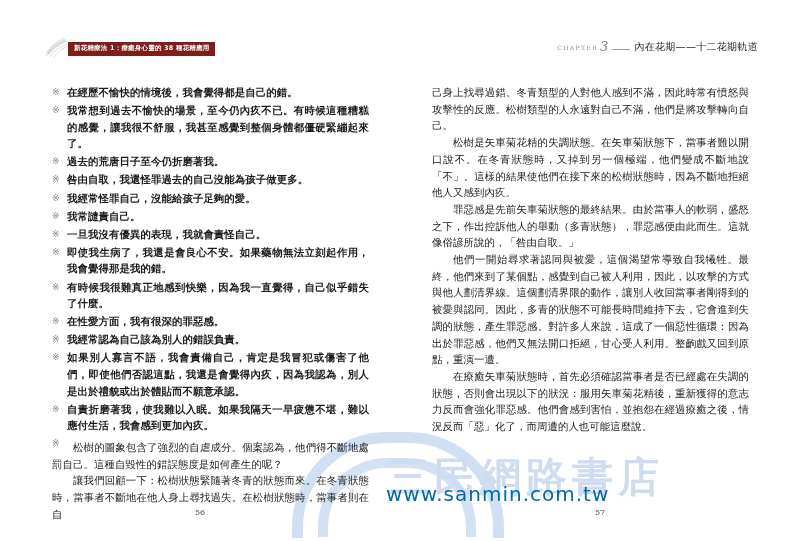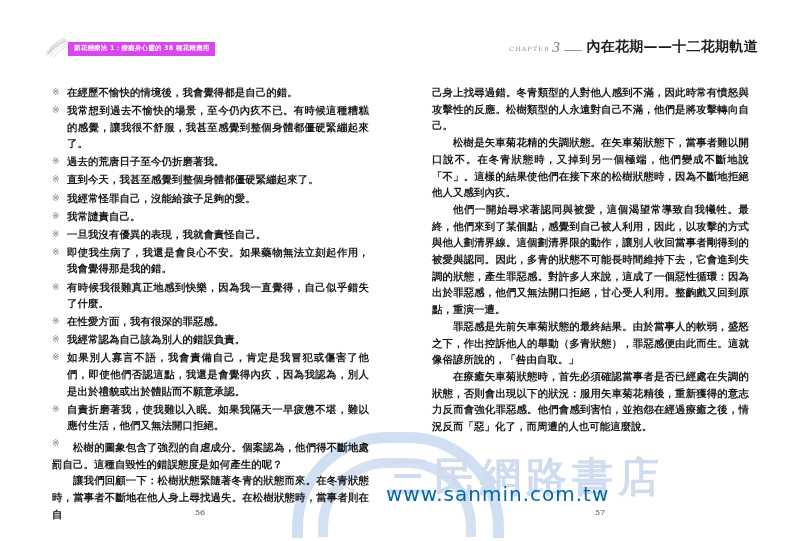--- a/index.html
+++ b/index.html
@@ -107,21 +107,21 @@
     top: 0;
     width: 42px;
     height: 30px;
     opacity: .55;
   }
   .rh-bar {
     position: absolute;
     left: 26px;
     top: 12px;
     height: 11px;
-    background: #d946ef;
+    background: #7f1d1d;
     padding: 1px 6px 2px 6px;
     display: flex;
     align-items: center;
     white-space: nowrap;
   }
   .rh-bar-text {
     color: #ffffff;
     font-size: 6.5px;
     line-height: 9px;
     letter-spacing: .2px;
@@ -156,22 +156,22 @@
     top: 1px;
   }
   .rh-rule {
     display: inline-block;
     width: 18px;
     height: 1px;
     background: #9a9a9a;
     margin: 0 4px 3px 2px;
   }
   .rh-right-title {
-    font-size: 14px;
-    font-weight: 700;
+    font-size: 10px;
+    font-weight: 400;
     color: #1c1c1c;
     letter-spacing: .3px;
   }
 
   
   .body-col {
     position: absolute;
     top: 84px;
     width: 317px;
     z-index: 2;
@@ -201,21 +201,21 @@
     top: 0;
     font-size: 9px;
     line-height: 16.6px;
     color: #7b7b7b;
     font-weight: 400;
   }
 
   .para {
     font-size: 10.4px;
     line-height: 16.7px;
-    font-weight: 700;
+    font-weight: 400;
     letter-spacing: .1px;
     text-align: justify;
     text-indent: 21px;
     margin: 0;
     color: #1b1b1b;
   }
   .para.spaced { margin-top: 5px; }
 
   .folio {
     position: absolute;
@@ -276,21 +276,21 @@
         <li class="bullet-item">
           <span class="bullet-mark">※</span>
           <span>我常想到過去不愉快的場景，至今仍內疚不已。有時候這種糟糕的感覺，讓我很不舒服，我甚至感覺到整個身體都僵硬緊繃起來了。</span>
         </li>
         <li class="bullet-item">
           <span class="bullet-mark">※</span>
           <span>過去的荒唐日子至今仍折磨著我。</span>
         </li>
         <li class="bullet-item">
           <span class="bullet-mark">※</span>
-          <span>直到今天，我甚至感覺到整個身體都僵硬緊繃起來了。</span>
+          <span>咎由自取，我還怪罪過去的自己沒能為孩子做更多。</span>
         </li>
         <li class="bullet-item">
           <span class="bullet-mark">※</span>
           <span>我經常怪罪自己，沒能給孩子足夠的愛。</span>
         </li>
         <li class="bullet-item">
           <span class="bullet-mark">※</span>
           <span>我常譴責自己。</span>
         </li>
         <li class="bullet-item">
@@ -312,21 +312,21 @@
         <li class="bullet-item">
           <span class="bullet-mark">※</span>
           <span>我經常認為自己該為別人的錯誤負責。</span>
         </li>
         <li class="bullet-item">
           <span class="bullet-mark">※</span>
           <span>如果別人寡言不語，我會責備自己，肯定是我冒犯或傷害了他們，即使他們否認這點，我還是會覺得內疚，因為我認為，別人是出於禮貌或出於體貼而不願意承認。</span>
         </li>
         <li class="bullet-item">
           <span class="bullet-mark">※</span>
-          <span>自責折磨著我，使我難以入眠。如果我隔天一早疲憊不堪，難以應付生活，他們又無法開口拒絕。</span>
+          <span>自責折磨著我，使我難以入眠。如果我隔天一早疲憊不堪，難以應付生活，我會感到更加內疚。</span>
         </li>
         <li class="bullet-item">
           <span class="bullet-mark">※</span>
         </li>
       </ul>
 
       <p class="para spaced">松樹的圖象包含了強烈的自虐成分。個案認為，他們得不斷地處罰自己。這種自毀性的錯誤態度是如何產生的呢？</p>
       <p class="para">讓我們回顧一下：松樹狀態緊隨著冬青的狀態而來。在冬青狀態時，當事者不斷地在他人身上尋找過失。在松樹狀態時，當事者則在自</p>
     </div>
 
@@ -338,21 +338,21 @@
     <div class="rh-right">
       <span class="rh-chapter-word">CHAPTER</span>
       <span class="rh-chapter-num">3</span>
       <span class="rh-rule"></span>
       <span class="rh-right-title">內在花期——十二花期軌道</span>
     </div>
 
     <div class="body-col">
       <p class="para" style="text-indent:0;">己身上找尋過錯。冬青類型的人對他人感到不滿，因此時常有憤怒與攻擊性的反應。松樹類型的人永遠對自己不滿，他們是將攻擊轉向自己。</p>
       <p class="para">松樹是矢車菊花精的失調狀態。在矢車菊狀態下，當事者難以開口說不。在冬青狀態時，又掉到另一個極端，他們變成不斷地說「不」。這樣的結果使他們在接下來的松樹狀態時，因為不斷地拒絕他人又感到內疚。</p>
+      <p class="para">罪惡感是先前矢車菊狀態的最終結果。由於當事人的軟弱，盛怒之下，作出控訴他人的舉動（多青狀態），罪惡感便由此而生。這就像俗諺所說的，「咎由自取。」</p>
       <p class="para">他們一開始尋求著認同與被愛，這個渴望常導致自我犧牲。最終，他們來到了某個點，感覺到自己被人利用，因此，以攻擊的方式與他人劃清界線。這個劃清界限的動作，讓別人收回當事者剛得到的被愛與認同。因此，多青的狀態不可能長時間維持下去，它會進到失調的狀態，產生罪惡感。對許多人來說，這成了一個惡性循環：因為出於罪惡感，他們又無法開口拒絕，甘心受人利用。整齣戲又回到原點，重演一遭。</p>
-      <p class="para">罪惡感是先前矢車菊狀態的最終結果。由於當事人的軟弱，盛怒之下，作出控訴他人的舉動（多青狀態），罪惡感便由此而生。這就像俗諺所說的，「咎由自取。」</p>
       <p class="para">在療癒矢車菊狀態時，首先必須確認當事者是否已經處在失調的狀態，否則會出現以下的狀況：服用矢車菊花精後，重新獲得的意志力反而會強化罪惡感。他們會感到害怕，並抱怨在經過療癒之後，情況反而「惡」化了，而周遭的人也可能這麼說。</p>
     </div>
 
     <div class="folio">57</div>
   </div>
 
 </div>
 
 </body></html>

